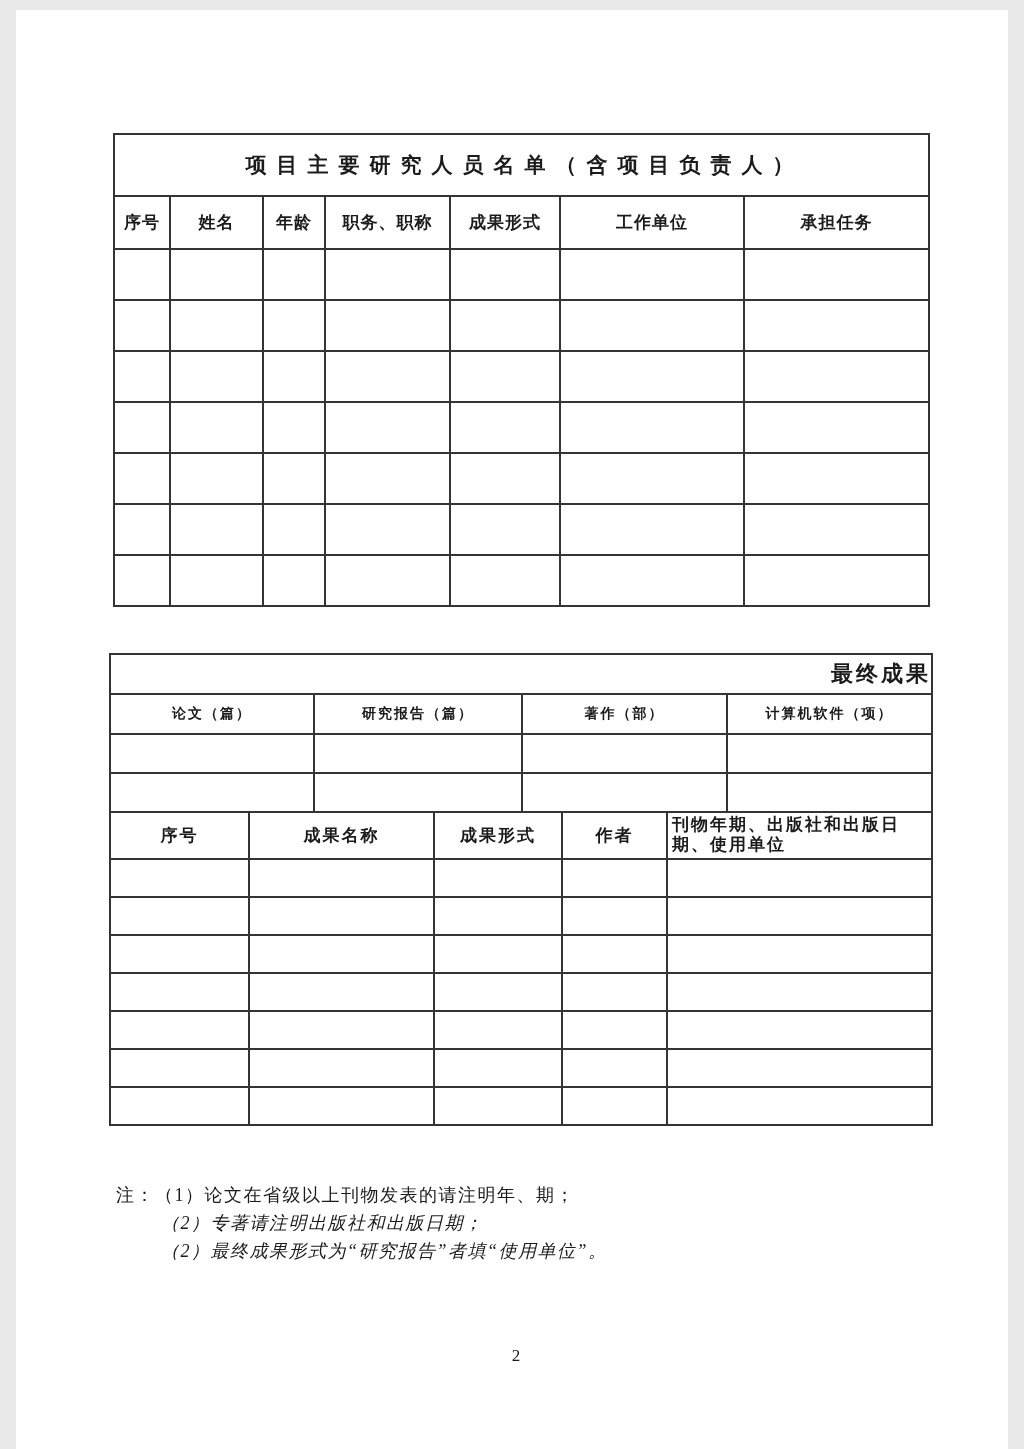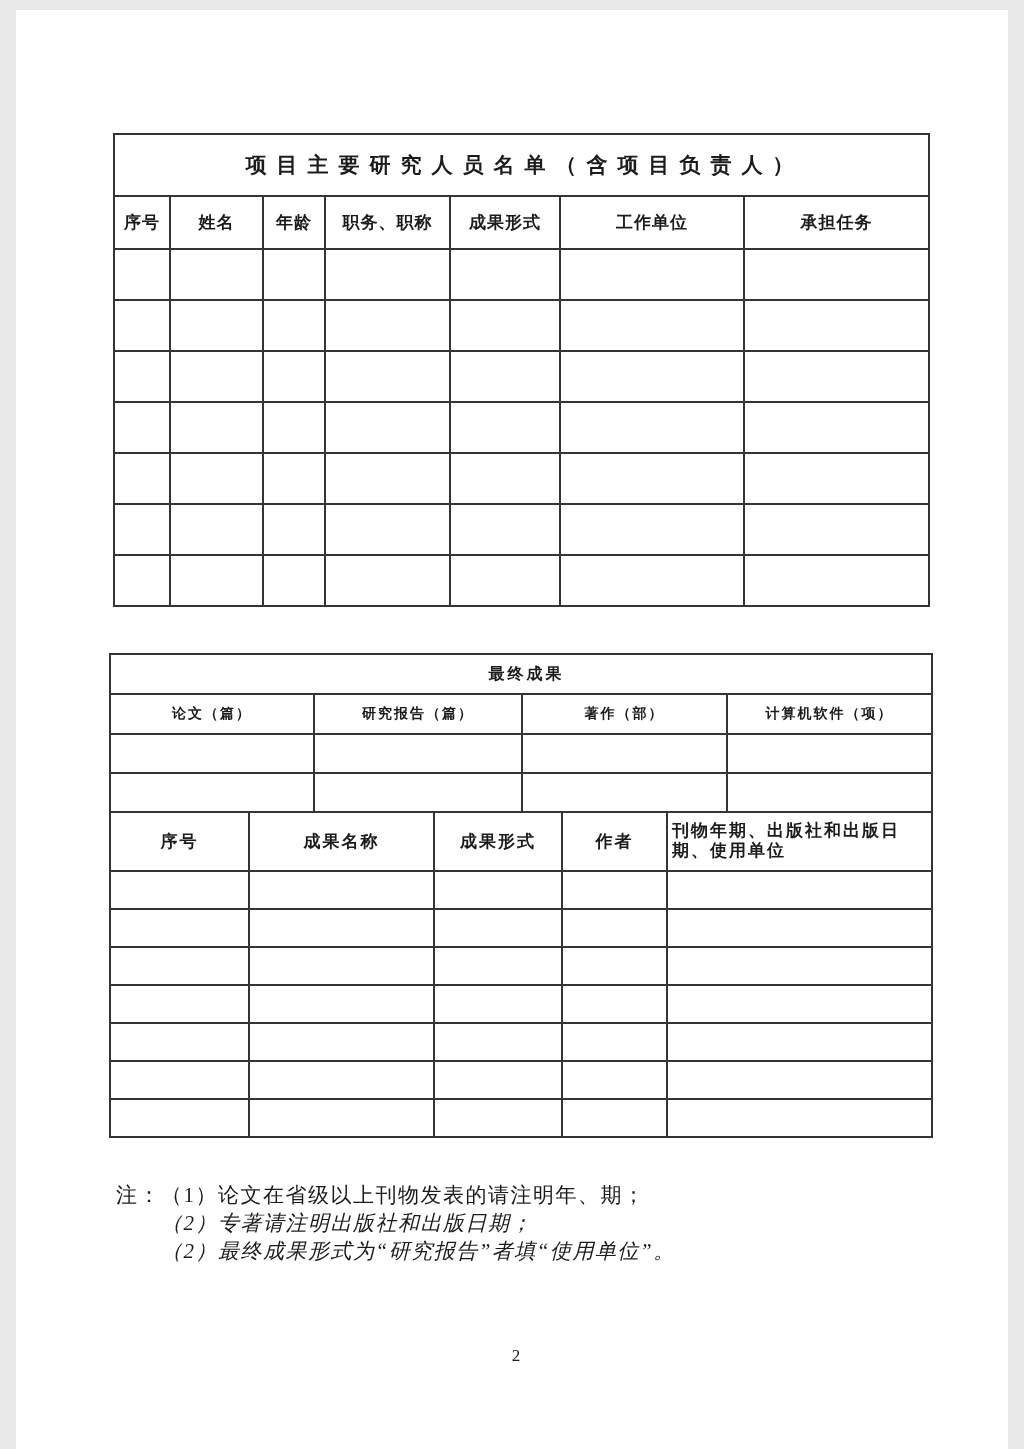--- a/index.html
+++ b/index.html
@@ -27,40 +27,40 @@
     font-size:21px;font-weight:bold;letter-spacing:10px;
     padding-left:6px;
   }
   .t1-header-row td{
     height:51px;font-size:17px;font-weight:bold;letter-spacing:1px;
   }
   .t1-empty-row td{height:49px;}
   
   #results-table{position:absolute;left:93px;top:643px;width:822px;}
   .r-label-row td{
-    height:38px;text-align:center;padding-left:11px;
-    font-size:16px;font-weight:bold;letter-spacing:3px;font-family:Liberation Serif, serif;
+    height:38px;text-align:right;padding-left:11px;
+    font-size:22px;font-weight:bold;letter-spacing:3px;font-family:Liberation Serif, serif;
   }
   .r-h-row td{
     height:38px;font-size:14px;font-weight:bold;letter-spacing:2px;
   }
   .r-h1-row td{height:38px;}
   .r-e-row td{height:37px;}
   .r-h3-row td{height:40px;font-size:17px;font-weight:bold;letter-spacing:2px;}
   .pub-cell{
     text-align:left !important;
-    padding:8px 4px !important;
+    padding:2px 4px !important;
     line-height:1.2;
     letter-spacing:2.5px;
   }
   .detail-empty-row td{height:36px;}
   
   .notes{
     position:absolute;left:100px;top:1171px;width:640px;
-    font-size:21px;line-height:28px;letter-spacing:1.5px;
+    font-size:18px;line-height:28px;letter-spacing:1.5px;
   }
   .note-cont{padding-left:45px;font-style:italic;}
   
   .page-num{
     position:absolute;left:0;top:1336px;width:1000px;
     text-align:center;font-size:17px;
   }
 </style>
 </head>
 <body>

